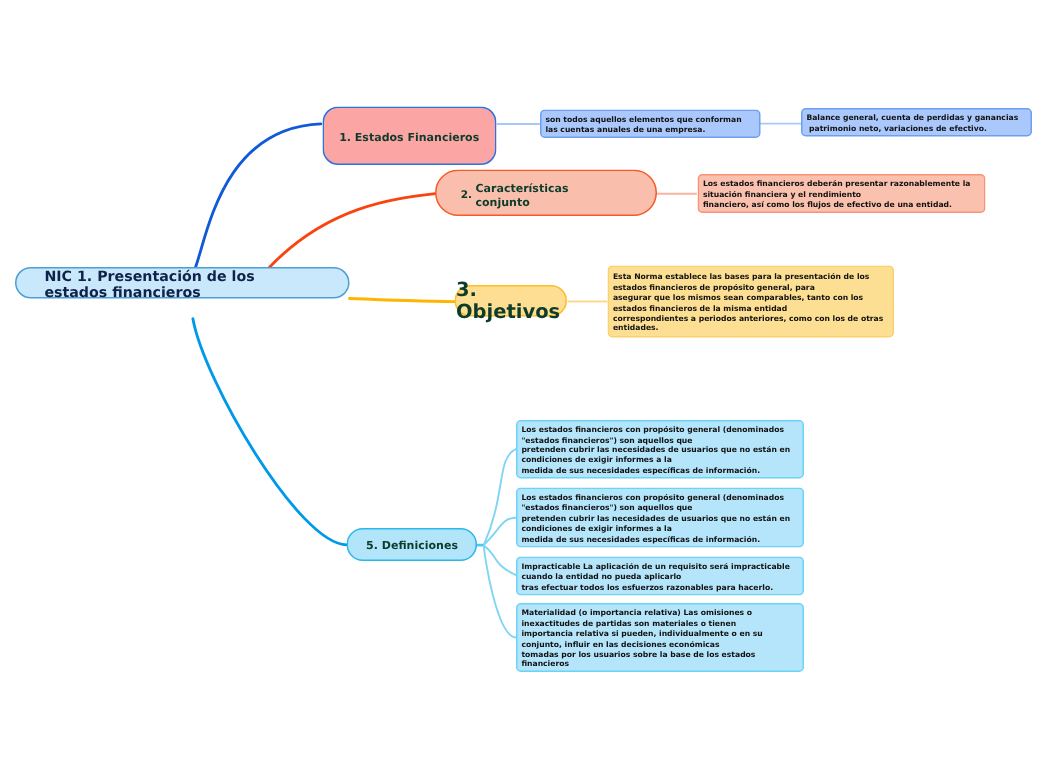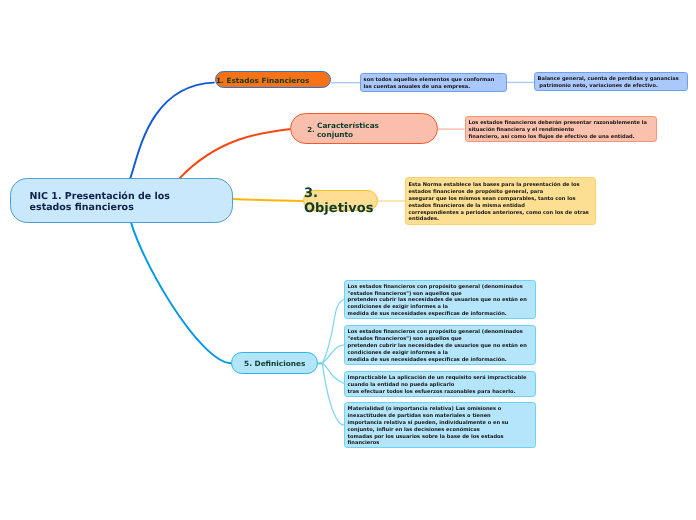--- a/index.html
+++ b/index.html
@@ -5,28 +5,28 @@
   html,body{margin:0;padding:0;background:#ffffff;}
   body{width:696px;height:520px;font-family:"DejaVu Sans",sans-serif;overflow:hidden;
        text-rendering:geometricPrecision;}
   #stage{position:relative;width:696px;height:520px;background:#fff;}
   svg#links{position:absolute;left:0;top:0;width:696px;height:520px;pointer-events:none;}
   .node{position:absolute;box-sizing:border-box;display:flex;align-items:center;will-change:transform;}
   .node .label{white-space:pre-line;}
   #n-t1 .label,#n-t3 .label,#n-t4 .label{position:relative;top:0.7px;}
 
   
-  #n-root{left:10.4px;top:178.0px;width:223.4px;height:45px;border-radius:17.3px;
+  #n-root{left:10.4px;top:178.0px;width:223.4px;height:21px;border-radius:17.3px;
       background:#c9e8fb;border:1.4px solid #4a9fd4;color:#11224a;
       font-size:9.47px;font-weight:bold;line-height:10.6px;padding-left:18.6px;padding-top:4.0px;}
 
   
-  #n-t1{left:215.0px;top:71.0px;width:115.6px;height:17px;border-radius:10.5px;
-      background:#f97316;border:1.4px solid #2b72e0;color:#0d3c2b;
-      font-size:7.35px;font-weight:bold;justify-content:flex-start;}
+  #n-t1{left:215.0px;top:71.0px;width:115.6px;height:39px;border-radius:10.5px;
+      background:#fca5a5;border:1.4px solid #2b72e0;color:#0d3c2b;
+      font-size:7.35px;font-weight:bold;justify-content:center;}
   #n-t2{left:289.6px;top:112.5px;width:147.8px;height:31.2px;border-radius:15.6px;
       background:#fabfac;border:1.4px solid #f55a2a;color:#0d3c2b;
       font-size:7.35px;font-weight:bold;line-height:8.8px;}
   #n-t2 .num{position:absolute;left:16.2px;top:12.6px;font-size:7.0px;line-height:7.2px;}
   #n-t2 .label{position:absolute;left:26.0px;top:7.9px;white-space:pre-line;}
   #n-t3{left:303.3px;top:189.8px;width:75.2px;height:21.2px;border-radius:10.6px;
       background:#fdde93;border:1.4px solid #fdbe26;color:#0d3c2b;
       font-size:13px;font-weight:bold;justify-content:center;}
   #n-t4{left:231.3px;top:352.2px;width:87.4px;height:21.6px;border-radius:10.8px;
       background:#b2e5fa;border:1.4px solid #29b8ec;color:#0d3c2b;

